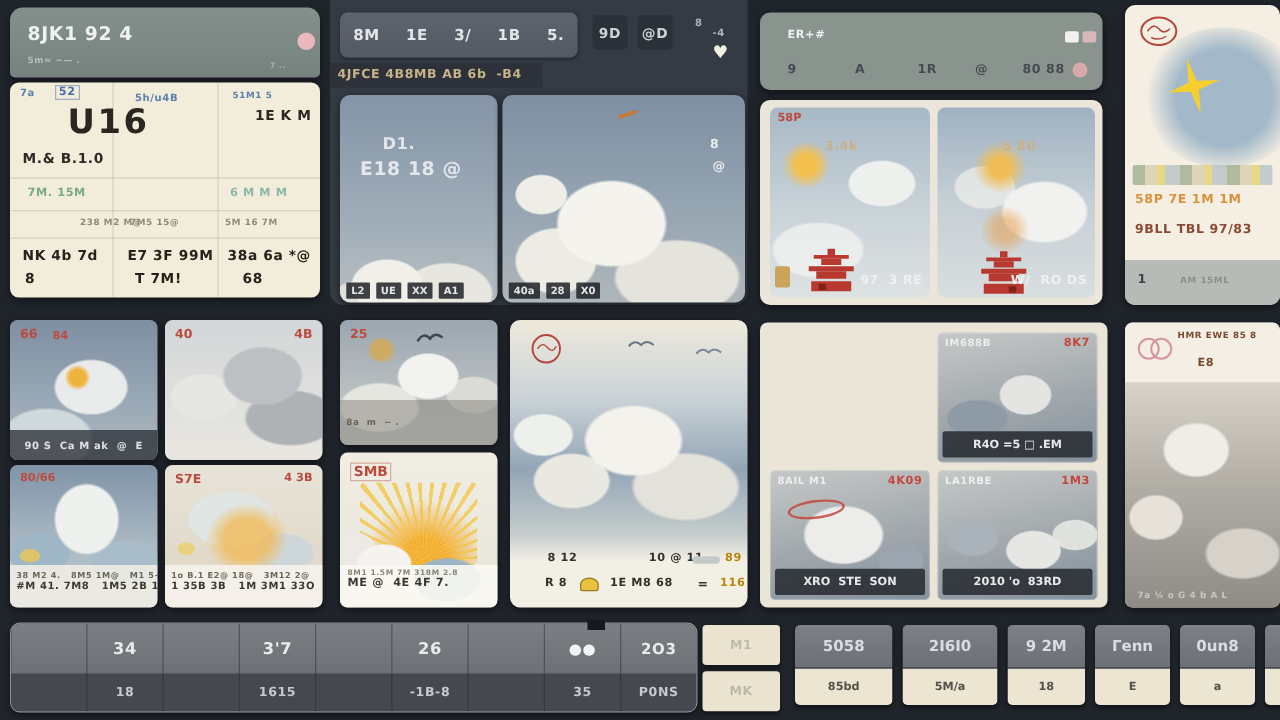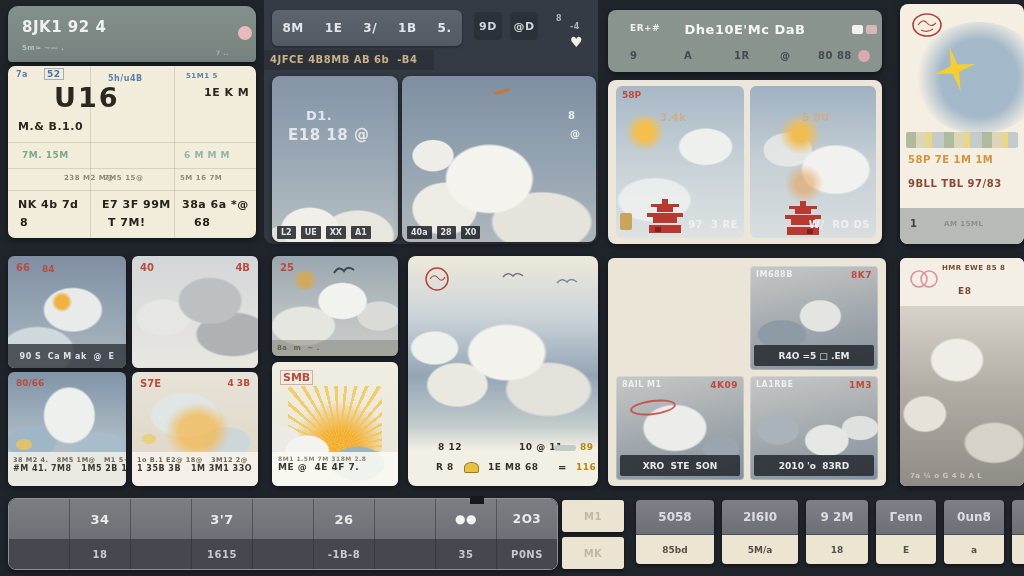--- a/index.html
+++ b/index.html
@@ -127,21 +127,20 @@
     <div class="abs garble" style="left:168px;top:52px;font-size:10px;color:rgba(250,250,248,.85);">@</div>
     <div class="capbar">
       <span class="chip">40a</span>
       <span class="chip">28</span>
       <span class="chip">X0</span>
     </div>
   </div>
 
   <div class="card" style="left:608px;top:10px;width:274px;height:62px;background:#8a948f;">
     <span class="abs garble" style="left:22px;top:13px;font-size:9px;color:#eef0ee;">ER+#</span>
-    <div class="abs garble" style="left:0;top:12px;width:274px;text-align:center;font-size:13px;color:#f4f6f3;">Dhe10E'Mc DaB</div>
 
     <div class="abs" style="left:244px;top:15px;width:11px;height:9px;background:#f1f1ef;border-radius:2px;"></div>
     <div class="abs" style="left:258px;top:15px;width:11px;height:9px;background:#d8b7ba;border-radius:2px;"></div>
     <span class="abs garble" style="left:22px;top:40px;font-size:10px;color:#454b52;">9</span>
     <span class="abs garble" style="left:76px;top:40px;font-size:10px;color:#454b52;">A</span>
     <span class="abs garble" style="left:126px;top:40px;font-size:10px;color:#454b52;">1R</span>
     <span class="abs garble" style="left:172px;top:40px;font-size:10px;color:#454b52;">@</span>
     <span class="abs garble" style="left:210px;top:40px;font-size:10px;color:#454b52;">80 88</span>
     <div class="dot" style="left:250px;top:40px;width:12px;height:12px;background:#d8a9ad;"></div>
   </div>
@@ -275,21 +274,21 @@
     <div class="cloudlayer" style="background:
       radial-gradient(40px 30px at 56% 45%, #f2f2ee 0 58%, rgba(242,242,238,0) 63%),
       radial-gradient(52px 32px at 25% 70%, #e6e6e0 0 58%, rgba(230,230,224,0) 63%),
       radial-gradient(36px 24px at 85% 60%, #dadbd6 0 58%, rgba(218,219,214,0) 63%);"></div>
     <div class="abs" style="left:20px;top:14px;width:26px;height:20px;border-radius:50%;
                 background:radial-gradient(circle,rgba(216,169,76,.8) 0 40%,rgba(216,169,76,0) 75%);"></div>
     <svg class="abs" style="left:60px;top:8px;" width="24" height="12" viewBox="0 0 24 12">
       <path d="M2 9 Q7 1 12 7 Q16 1 22 6" stroke="#3e4650" stroke-width="2" fill="none"></path>
     </svg>
     <span class="abs redstamp" style="left:8px;top:6px;font-size:10px;">25</span>
-    <div class="capbar" style="height:16px;background:rgba(120,118,108,.45);">
+    <div class="capbar" style="height:36px;background:rgba(120,118,108,.45);">
       <span class="garble" style="font-size:7px;color:rgba(90,85,70,.85);">8a  m  ~ .</span>
     </div>
   </div>
 
   <div class="card" style="left:272px;top:362px;width:126px;height:124px;border-radius:6px;overflow:hidden;
               background:linear-gradient(#f0ede3,#e7e4da);">
     <div class="abs" style="left:16px;top:24px;width:94px;height:66px;
                 background:
                  repeating-conic-gradient(from -95deg at 55% 95%, rgba(244,196,60,.75) 0 3deg, rgba(244,196,60,0) 3deg 9deg),
                  radial-gradient(circle at 55% 95%, #f3ac35 0 22%, rgba(243,172,53,0) 60%);

